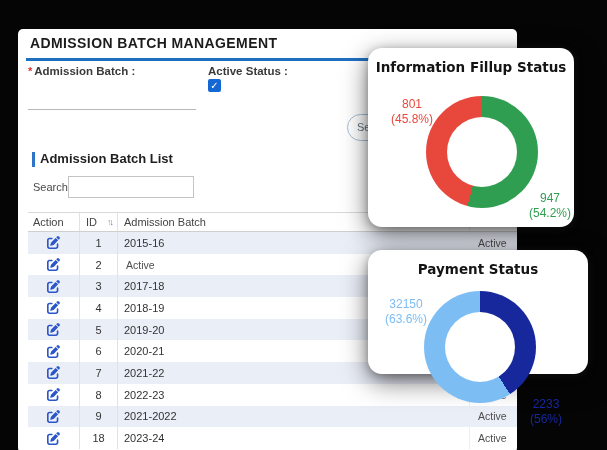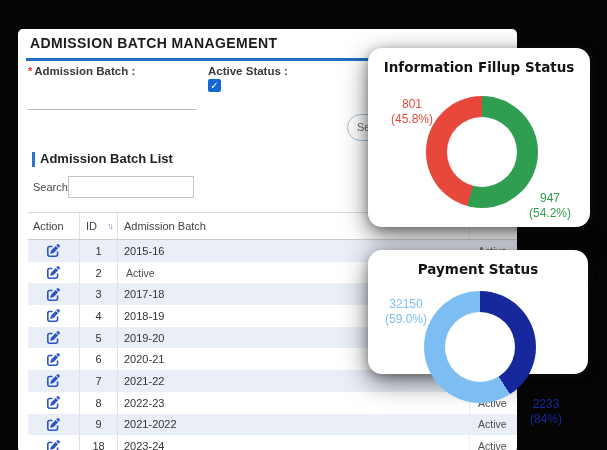--- a/index.html
+++ b/index.html
@@ -26,42 +26,42 @@
   .section-head{position:absolute;left:14px;top:122px;height:16px;}
   .section-bar{position:absolute;left:0;top:1px;width:3px;height:15px;background:#2e74c9;}
   .section-text{position:absolute;left:8px;top:0;font-size:13px;font-weight:bold;color:#1f1f1f;white-space:nowrap;}
 
   .search-label{position:absolute;left:15px;top:152px;font-size:11px;color:#4a4a4a;}
   .search-box{position:absolute;left:50px;top:147px;width:126px;height:22px;border:1px solid #c4c4c4;
               background:#fff;font-size:11px;padding:0 5px;outline:none;}
 
   
   .tbl{position:absolute;left:10px;top:183px;width:489px;font-size:11px;color:#333;}
-  .tbl-header{display:flex;height:28px;border-top:1px solid #d9d9d9;border-bottom:1px solid #cfcfcf;
+  .tbl-header{display:flex;height:20px;border-top:1px solid #d9d9d9;border-bottom:1px solid #cfcfcf;
               color:#444;}
   .tbl-row{display:flex;height:21.7px;align-items:center;}
   .tbl-row:nth-child(odd){background:#eaeef7;}
   .c-action{width:52px;padding-left:5px;border-right:1px solid #e2e2e2;align-self:stretch;
             display:flex;align-items:center;}
   .c-id{width:38px;border-right:1px solid #e2e2e2;align-self:stretch;display:flex;align-items:center;
         padding-left:6px;}
   .c-batch{width:352px;padding-left:6px;border-right:1px solid #ededed;align-self:stretch;
            display:flex;align-items:center;}
   .c-status{flex:1;padding-left:8px;align-self:stretch;display:flex;align-items:center;color:#4d4d4d;font-size:10.5px;}
   .tbl-row .c-action{justify-content:center;padding-left:0;}
   .tbl-row .c-id{padding-left:0;justify-content:center;}
   .sort-ic{margin-left:10px;font-size:9px;letter-spacing:-2px;}
   .sort-up{color:#9a9a9a;} .sort-dn{color:#3577d8;}
   .edit-btn{width:14px;height:14px;border:none;background:transparent;padding:0;cursor:pointer;}
   .edit-btn svg{width:13px;height:13px;fill:#2b55c8;display:block;}
 
   
   .card{position:absolute;background:#fff;border-radius:14px;
         box-shadow:0 8px 26px rgba(0,0,0,0.55),0 2px 8px rgba(60,60,60,0.35);}
-  #card-fillup{left:368px;top:36px;width:222px;height:179px;}
+  #card-fillup{left:368px;top:36px;width:206px;height:179px;}
   #card-payment{left:368px;top:238px;width:220px;height:124px;}
   .card-title{position:absolute;left:0;right:0;top:11px;text-align:center;font-family:"DejaVu Sans",sans-serif;
               font-size:13.5px;font-weight:bold;color:#141414;}
   .donut{position:absolute;width:112px;height:112px;border-radius:50%;}
   .donut::after{content:"";position:absolute;left:21px;top:21px;width:70px;height:70px;
                 border-radius:50%;background:#fff;}
   #donut-fillup{left:58px;top:48px;}
   #donut-payment{left:56px;top:41px;}
   .chart-label{position:absolute;width:72px;text-align:center;font-family:"DejaVu Sans",sans-serif;
                font-size:12px;line-height:1.25;font-weight:500;}
@@ -254,21 +254,21 @@
       <div>947</div>
       <div>(54.2%)</div>
     </div>
   </div>
 
   <div class="card" id="card-payment">
     <div class="card-title">Payment Status</div>
     <div class="donut" id="donut-payment" style="background: conic-gradient(rgb(22, 40, 156) 0deg, rgb(22, 40, 156) 41%, rgb(124, 189, 244) 0deg, rgb(124, 189, 244) 100%);"></div>
     <div class="chart-label" id="lbl-payment-left">
       <div>32150</div>
-      <div>(59.0%)</div>
+      <div>(63.6%)</div>
     </div>
     <div class="chart-label" id="lbl-payment-right">
       <div>2233</div>
-      <div>(84%)</div>
+      <div>(56%)</div>
     </div>
   </div>
 
 </div>
 
 </body></html>

